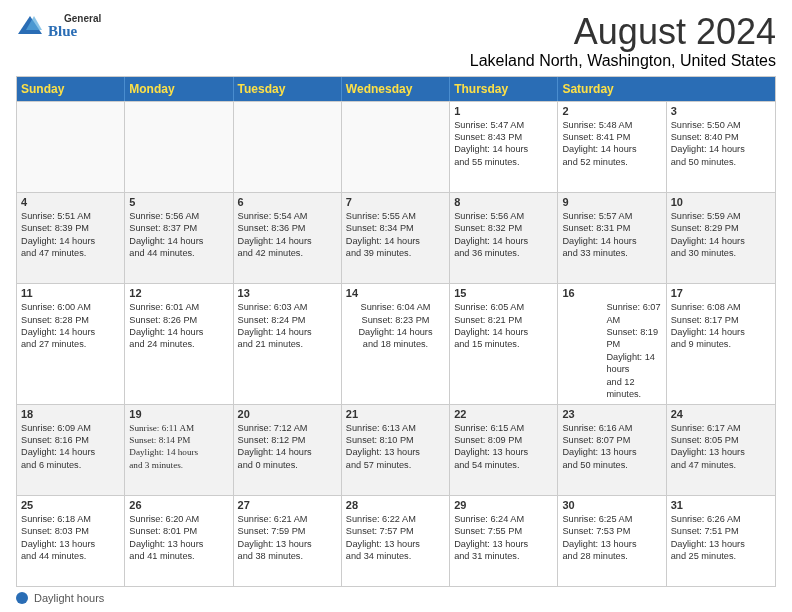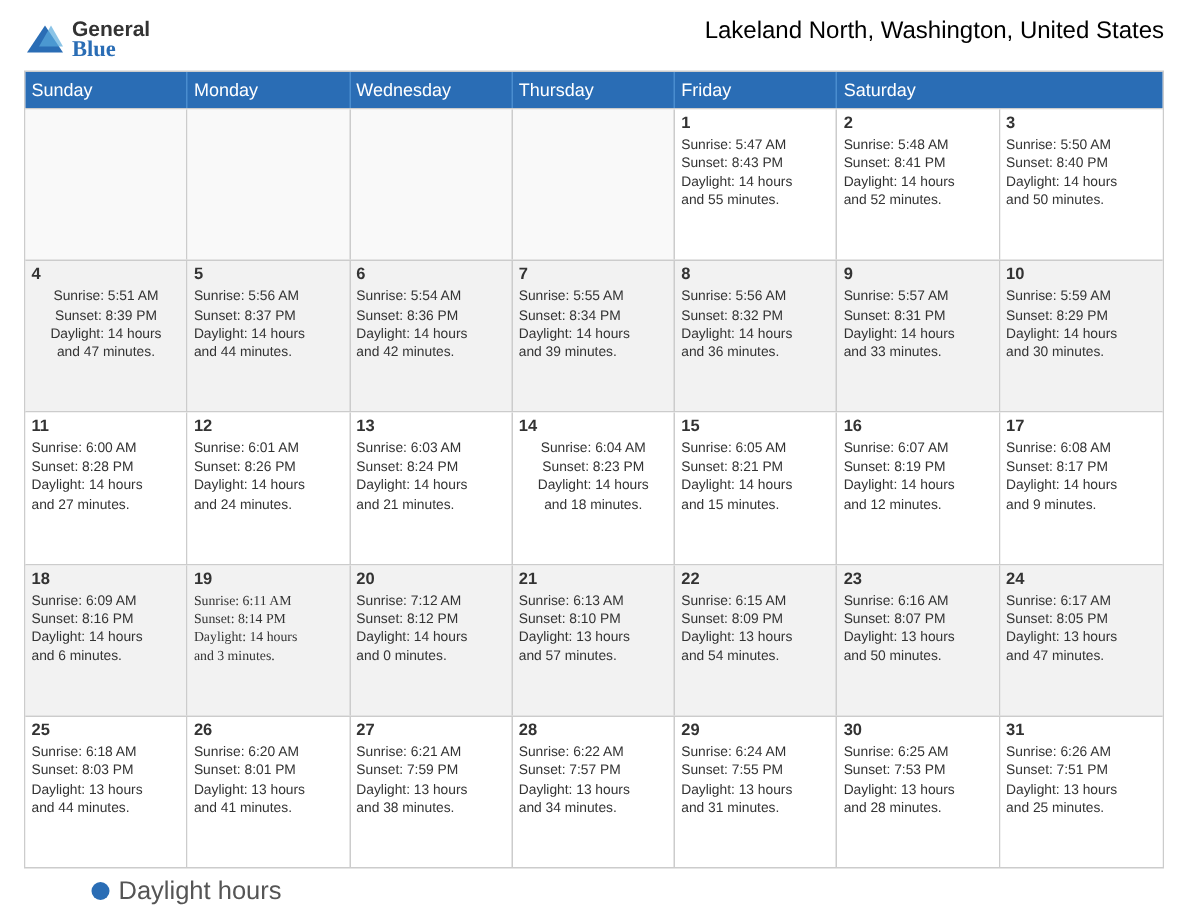--- a/index.html
+++ b/index.html
@@ -27,23 +27,24 @@
       display: flex;
       align-items: center;
       gap: 4px;
     }
     .logo-text {
       display: flex;
       flex-direction: column;
       line-height: 1;
     }
     .logo-general {
-      font-size: 14px;
+      font-size: 10px;
       font-weight: bold;
       color: #333;
+      margin-left: 16px;
     }
     .logo-blue {
       font-size: 15px;
       font-weight: bold;
       color: #2a6db5;
       font-family: Liberation Serif, serif;
     }
     .logo-icon {
       width: 28px;
       height: 28px;
@@ -66,23 +67,23 @@
       display: flex;
       flex-direction: column;
       border: 1px solid #ccc;
     }
     .cal-header {
       display: grid;
       grid-template-columns: repeat(7, 1fr);
       background: #2a6db5;
     }
     .cal-header-cell {
-      color: #ffffff;
+      color: #fde047;
       font-size: 12px;
-      font-weight: normal;
+      font-weight: bold;
       padding: 5px 4px;
       text-align: left;
       border-right: 1px solid #4a8dcf;
     }
     .cal-header-cell:last-child { border-right: none; }
     .cal-body {
       display: flex;
       flex-direction: column;
       flex: 1;
     }
@@ -109,26 +110,25 @@
       font-weight: bold;
       margin-bottom: 2px;
     }
     .cell-text {
       font-size: 9.2px;
       line-height: 1.35;
       color: #333;
     }
     .footer {
       margin-top: 5px;
-      font-size: 17px;
+      font-size: 11px;
       color: #555;
       display: flex;
       align-items: center;
       gap: 6px;
-      margin-left: 45px;
     }
     .footer-dot {
       width: 12px;
       height: 12px;
       background: #2a6db5;
       border-radius: 50%;
       display: inline-block;
     }
   </style>
 </head>
@@ -140,31 +140,32 @@
       <svg class="logo-icon" viewBox="0 0 28 28" xmlns="http://www.w3.org/2000/svg">
         <polygon points="14,4 26,22 2,22" fill="#2a6db5"></polygon>
         <polygon points="18,4 26,18 10,18" fill="#5aabdd" opacity="0.7"></polygon>
       </svg>
       <div class="logo-text">
         <span class="logo-general">General</span>
         <span class="logo-blue">Blue</span>
       </div>
     </div>
     <div class="title-area">
+      <div class="month-title">August 2024</div>
       <div class="location-title">Lakeland North, Washington, United States</div>
     </div>
   </div>
 
   <div class="calendar">
     <div class="cal-header" id="cal-header">
         <div class="cal-header-cell">Sunday</div>
         <div class="cal-header-cell">Monday</div>
+        <div class="cal-header-cell">Tuesday</div>
         <div class="cal-header-cell">Wednesday</div>
         <div class="cal-header-cell">Thursday</div>
-        <div class="cal-header-cell">Friday</div>
         <div class="cal-header-cell">Saturday</div>
       </div>
     <div class="cal-body" id="cal-body">
         <div class="cal-row">
           <div class="cal-cell empty"></div>
           <div class="cal-cell empty"></div>
           <div class="cal-cell empty"></div>
           <div class="cal-cell empty"></div>
           <div class="cal-cell">
             <div class="day-num">1</div>
@@ -184,21 +185,21 @@
             <div class="day-num">3</div>
             <div class="cell-text" style="white-space: pre-line;">Sunrise: 5:50 AM
 Sunset: 8:40 PM
 Daylight: 14 hours
 and 50 minutes.</div>
           </div>
         </div>
         <div class="cal-row">
           <div class="cal-cell alt-row">
             <div class="day-num">4</div>
-            <div class="cell-text" style="white-space: pre-line; text-align: center;">Sunrise: 5:51 AM
+            <div class="cell-text" style="white-space: pre-line;">Sunrise: 5:51 AM
 Sunset: 8:39 PM
 Daylight: 14 hours
 and 47 minutes.</div>
           </div>
           <div class="cal-cell alt-row">
             <div class="day-num">5</div>
             <div class="cell-text" style="white-space: pre-line;">Sunrise: 5:56 AM
 Sunset: 8:37 PM
 Daylight: 14 hours
 and 44 minutes.</div>
@@ -270,21 +271,21 @@
           </div>
           <div class="cal-cell">
             <div class="day-num">15</div>
             <div class="cell-text" style="white-space: pre-line;">Sunrise: 6:05 AM
 Sunset: 8:21 PM
 Daylight: 14 hours
 and 15 minutes.</div>
           </div>
           <div class="cal-cell">
             <div class="day-num">16</div>
-            <div class="cell-text" style="white-space: pre-line;">Sunrise: 6:07 AM
+            <div class="cell-text" style="white-space: pre-line; margin-left: 44px;">Sunrise: 6:07 AM
 Sunset: 8:19 PM
 Daylight: 14 hours
 and 12 minutes.</div>
           </div>
           <div class="cal-cell">
             <div class="day-num">17</div>
             <div class="cell-text" style="white-space: pre-line;">Sunrise: 6:08 AM
 Sunset: 8:17 PM
 Daylight: 14 hours
 and 9 minutes.</div>

